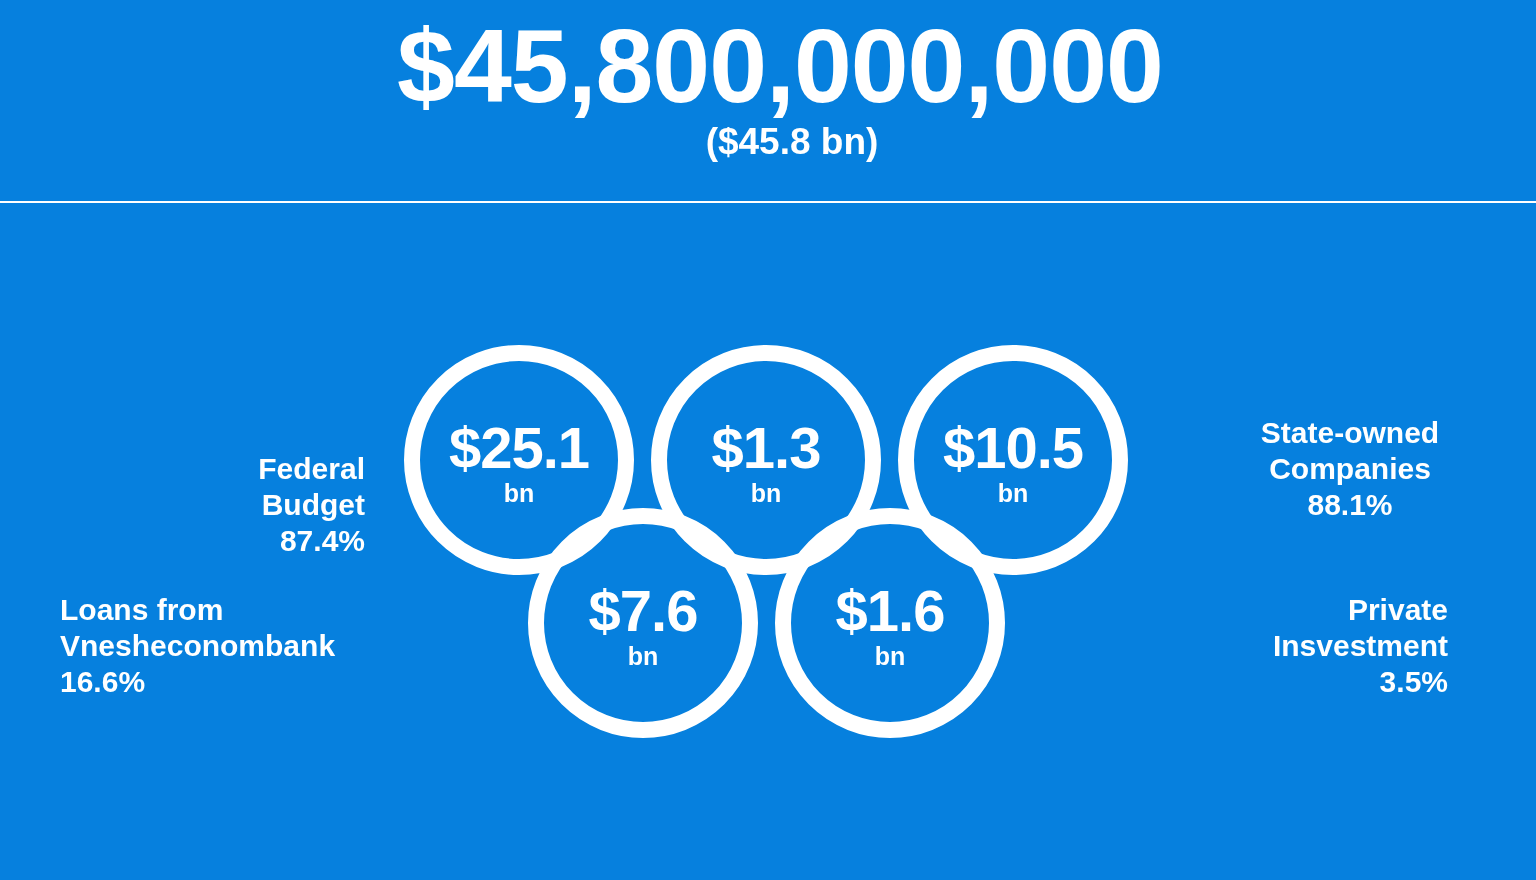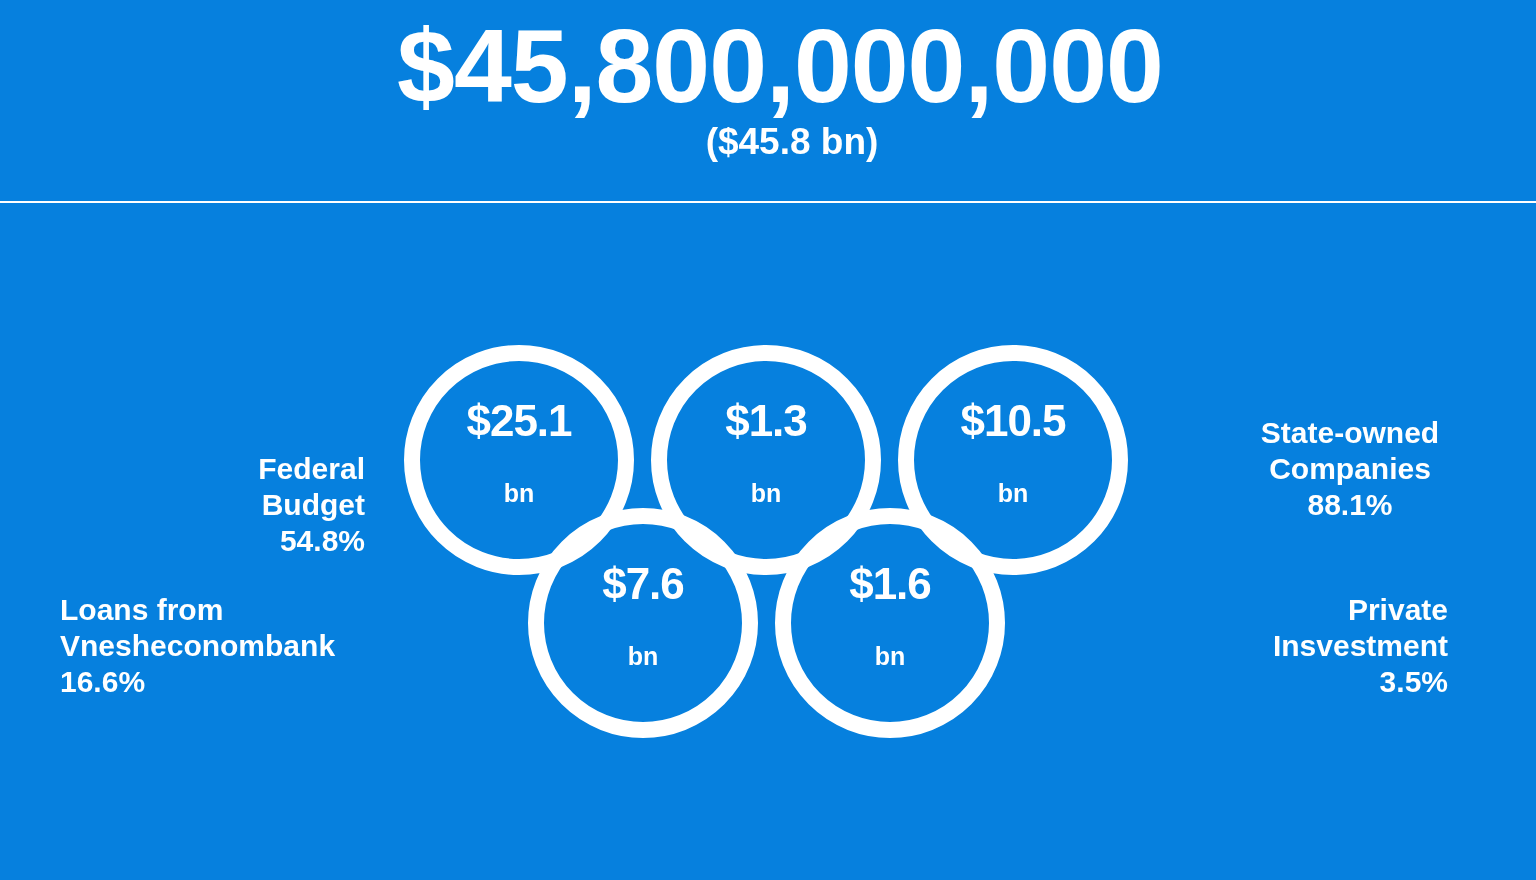--- a/index.html
+++ b/index.html
@@ -87,23 +87,23 @@
   }
   .rv-r1c1 { left: 404px; top: 345px; }
   .rv-r1c2 { left: 651px; top: 345px; }
   .rv-r1c3 { left: 898px; top: 345px; }
   .rv-r2c1 { left: 528px; top: 508px; }
   .rv-r2c2 { left: 775px; top: 508px; }
 
   .rv-amount {
     position: absolute;
     left: 0;
-    top: 54px;
-    width: 230px;
-    font-size: 44px;
+    top: 74px;
+    width: 230px;
+    font-size: 58px;
     font-weight: bold;
     line-height: 1;
     letter-spacing: -1px;
   }
   .rv-unit {
     position: absolute;
     left: 0;
     top: 136px;
     width: 230px;
     font-size: 25px;
@@ -191,21 +191,21 @@
 
   <div class="ring-value rv-r2c2">
     <div class="rv-amount">$1.6</div>
     <div class="rv-unit">bn</div>
   </div>
 
 
   <div class="label label-left">
     <span>Federal</span><br>
     <span>Budget</span><br>
-    <span class="pct">54.8%</span>
+    <span class="pct">87.4%</span>
   </div>
 
   <div class="label label-right">
     <span>State-owned</span><br>
     <span>Companies</span><br>
     <span class="pct">88.1%</span>
   </div>
 
   <div class="label label-bottomleft">
     <span>Loans from</span><br>

